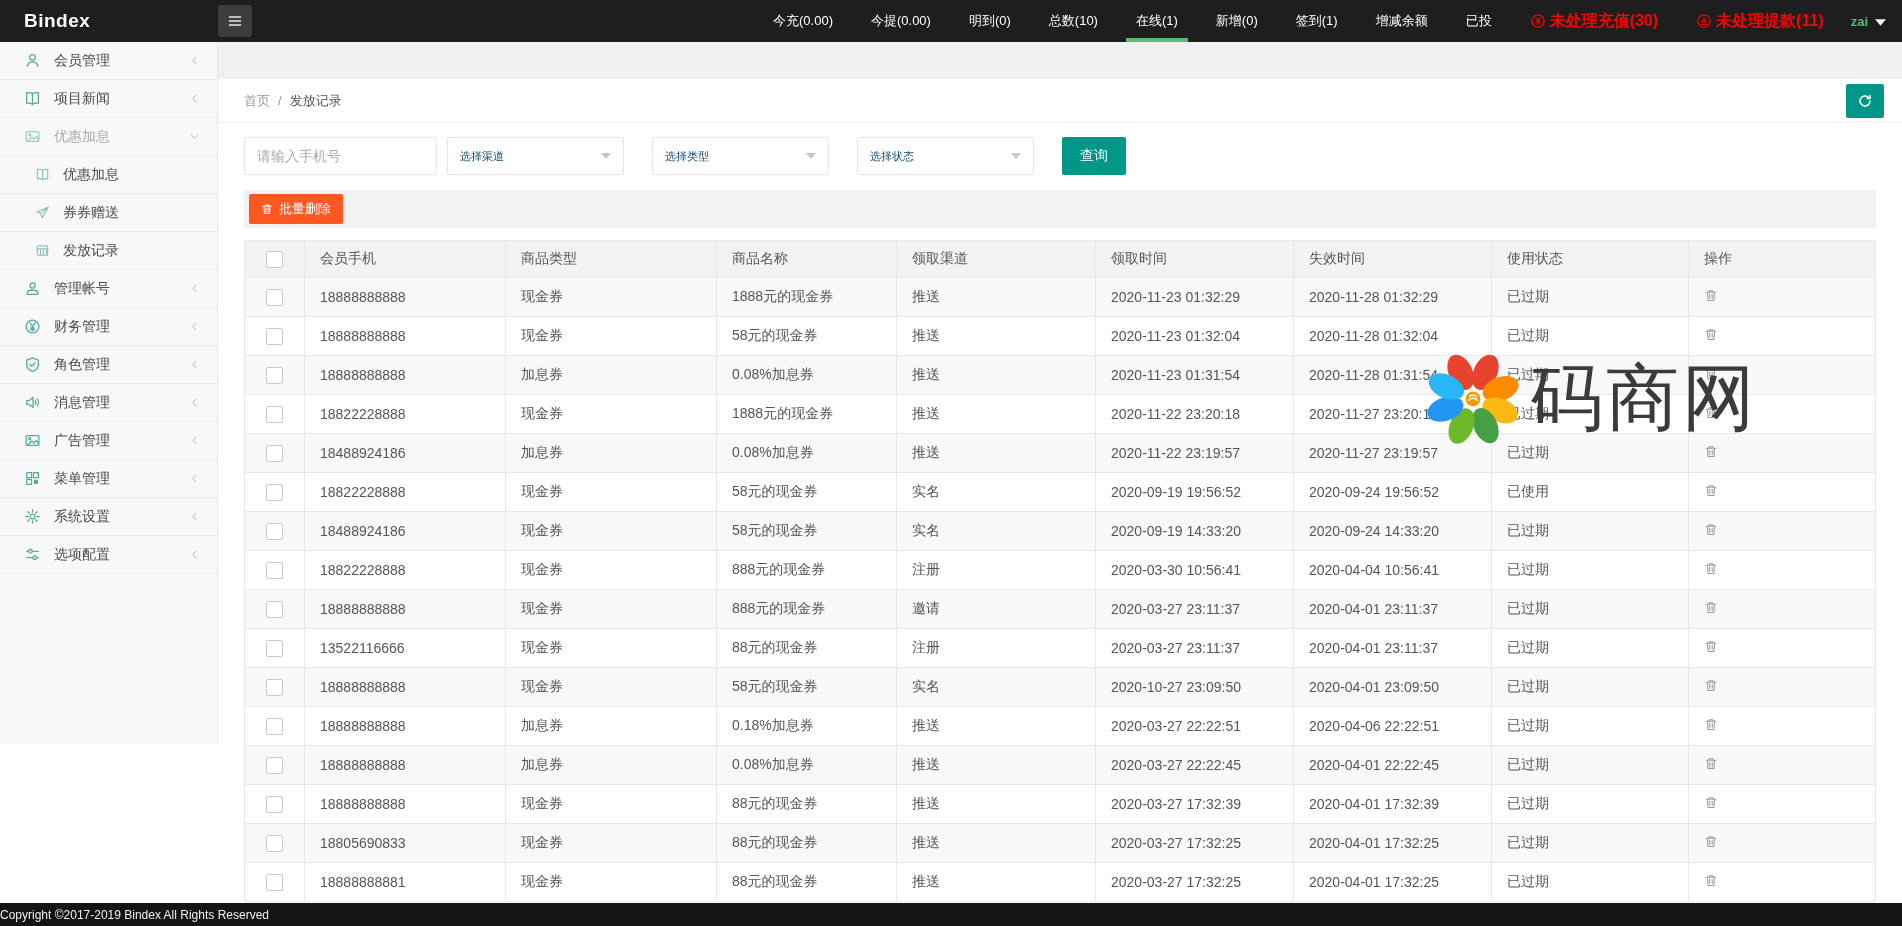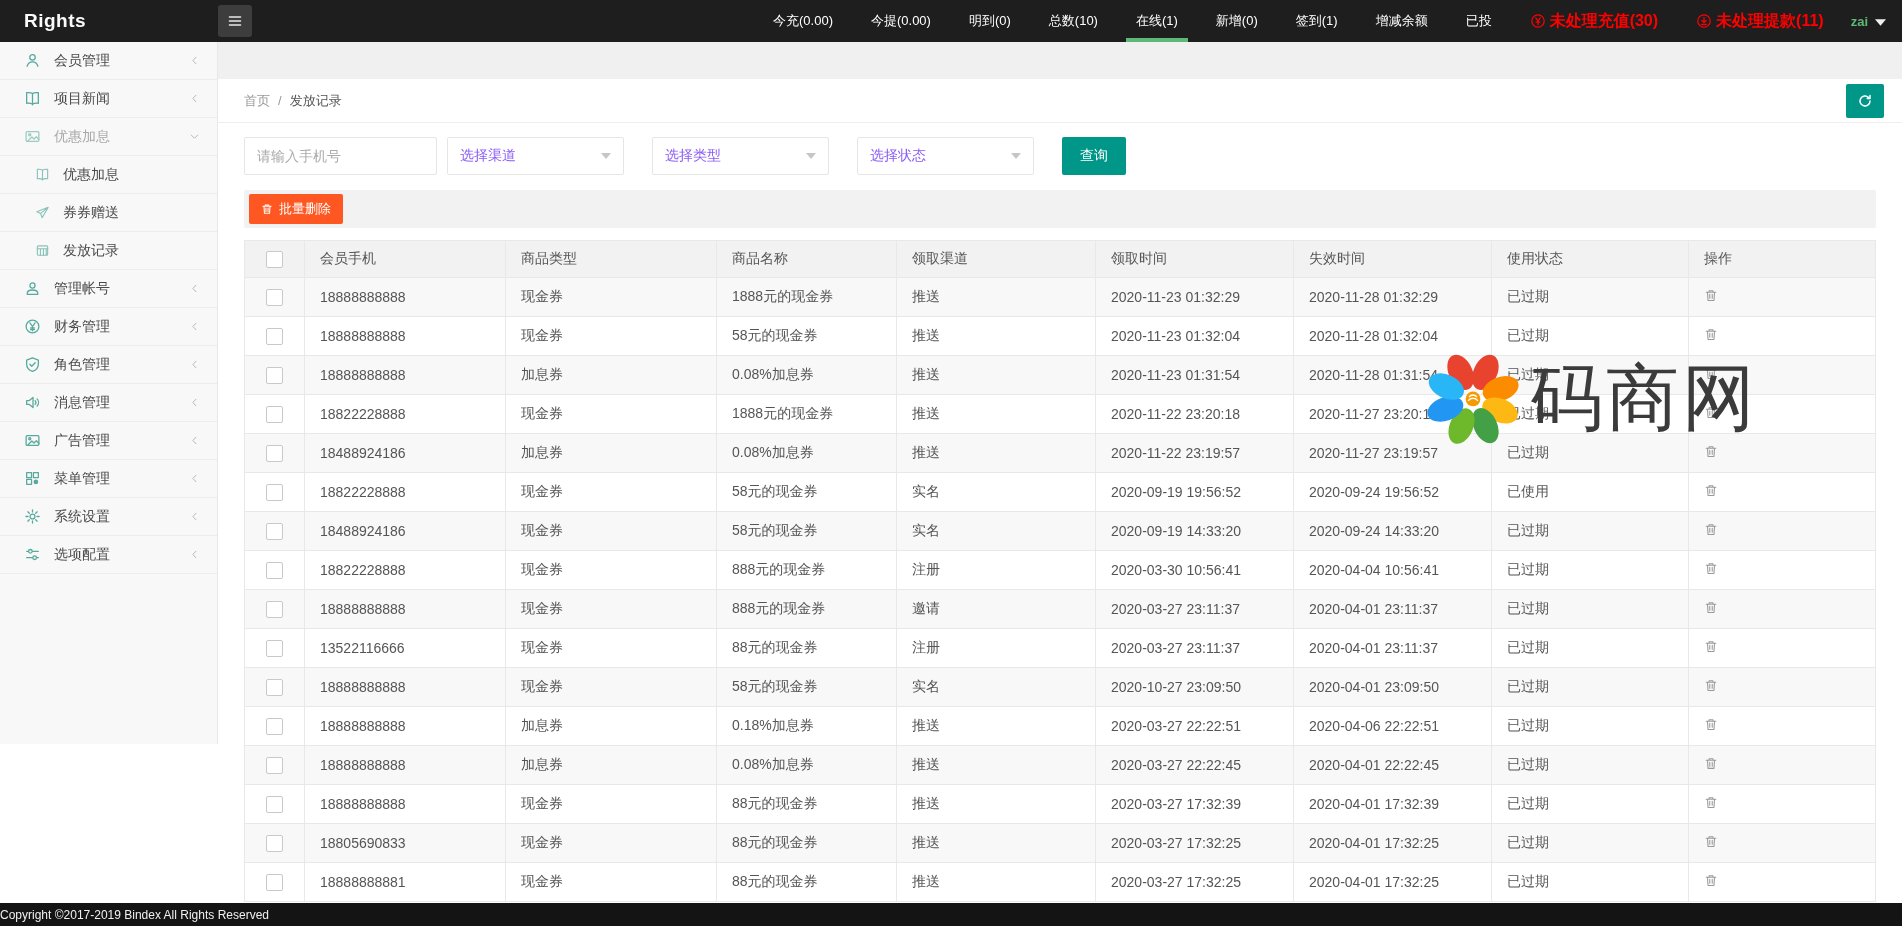--- a/index.html
+++ b/index.html
@@ -49,21 +49,21 @@
   .crumb-sep { font-size:13px; color:#999; margin:0 8px; }
   .crumb-cur { font-size:13px; color:#555; }
   .refresh-btn { margin-left:auto; width:38px; height:34px; background:#009688; border:none; border-radius:2px; display:flex; align-items:center; justify-content:center; color:#fff; cursor:pointer; }
   .refresh-btn svg { width:16px; height:16px; }
 
   
   .content { flex:1; padding:14px 26px 0; background:#fff; }
   .filter-row { display:flex; align-items:center; }
   .text-input { width:193px; height:38px; border:1px solid #e6e6e6; border-radius:2px; padding:0 12px; font-size:14px; color:#666; background:#fff; margin-right:10px; outline:none; }
   .text-input::placeholder { color:#aaa; }
-  .select { width:177px; height:38px; border:1px solid #e6e6e6; border-radius:2px; display:flex; align-items:center; justify-content:space-between; padding:0 12px; font-size:14px; color:#8b5cf6; background:#fff; margin-right:28px; cursor:pointer; }
+  .select { width:177px; height:38px; border:1px solid #e6e6e6; border-radius:2px; display:flex; align-items:center; justify-content:space-between; padding:0 12px; font-size:11px; color:#0c4a6e; background:#fff; margin-right:28px; cursor:pointer; }
   .select .car svg { width:10px; height:6px; color:#c6c6c6; display:block; }
   .search-btn { height:38px; padding:0 18px; background:#009688; color:#fff; border:none; border-radius:2px; font-size:14px; cursor:pointer; }
 
   .toolbar { margin-top:15px; height:38px; background:#f2f2f2; border-radius:2px; display:flex; align-items:center; padding:0 5px; }
   .batch-btn { height:30px; padding:8px 12px; background:#FF5722; color:#fff; border:none; border-radius:2px; font-size:13px; display:flex; align-items:center; gap:6px; cursor:pointer;text-align:right; }
   .batch-btn svg { width:12px; height:12px; }
 
   .grid { margin-top:12px; width:100%; border-collapse:collapse; table-layout:fixed; font-size:14px; color:#555; }
   .grid th, .grid td { border:1px solid #e8e8e8; padding:0 6px 0 15px; text-align:left; font-weight:normal; overflow:hidden; white-space:nowrap; }
   .grid thead th { background:#f2f2f2; color:#555; height:37px; }
@@ -79,21 +79,21 @@
   .watermark .flower { width:102px; height:98px; flex:none; }
   .watermark .wm-text { font-size:73px; font-weight:400; color:#3b3b3b; letter-spacing:3px; line-height:1; margin-left:6px; }
 
   
   .footer { position:absolute; left:0; right:0; bottom:0; height:23px; background:#141414; color:#f0f0f0; font-size:12px; display:flex; align-items:center; padding-left:0; z-index:6; }
 </style>
 </head>
 <body>
 
 <div class="topbar">
-  <div class="logo-area">Rights</div>
+  <div class="logo-area">Bindex</div>
   <div class="burger">
     <svg viewBox="0 0 16 16" fill="none" stroke="currentColor" stroke-width="1.6" stroke-linecap="round">
         <path d="M2.5 4h11M2.5 8h11M2.5 12h11"></path>
       </svg>
   </div>
   <div class="topnav" id="topnav">
       <div class="nav-item">
         <span>今充(0.00)</span>
       </div>
       <div class="nav-item">

